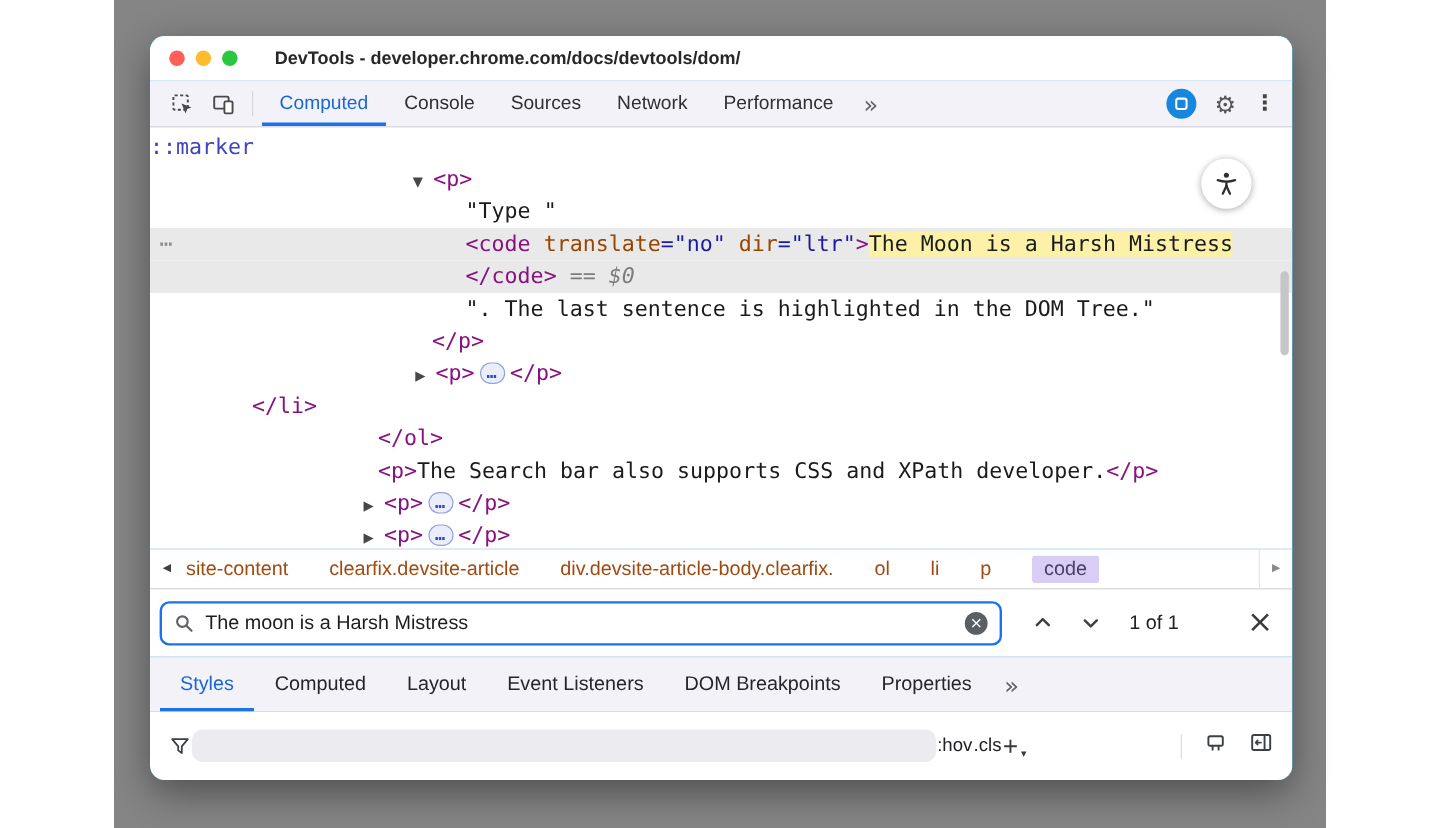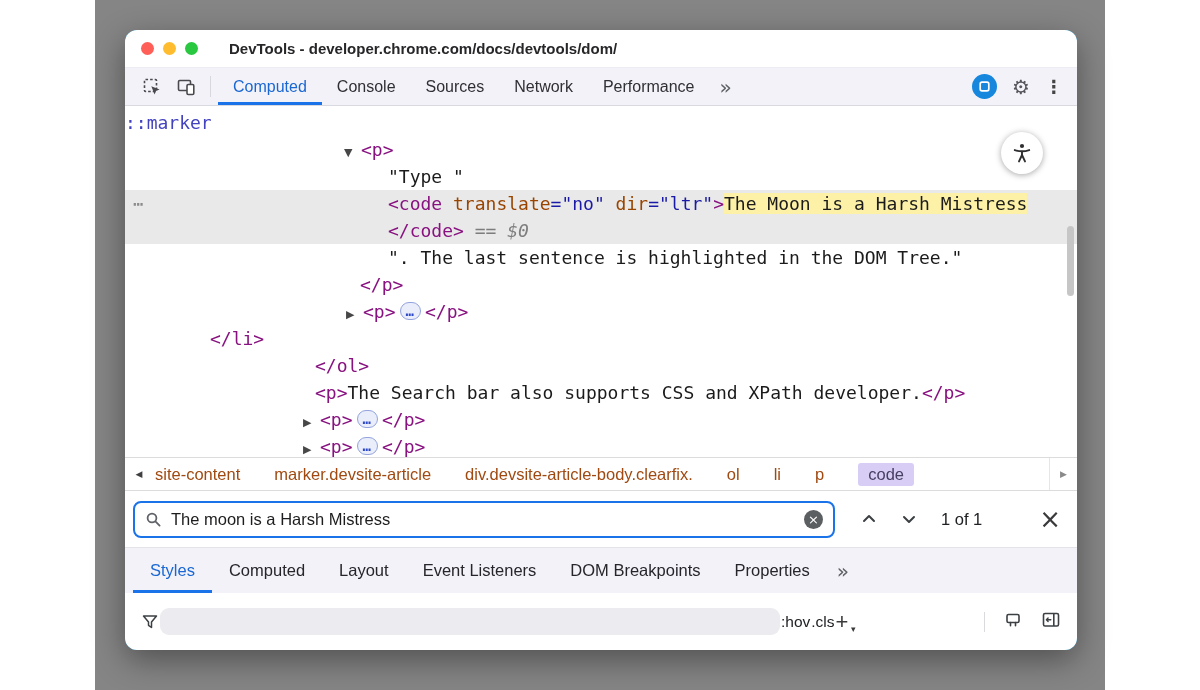--- a/index.html
+++ b/index.html
@@ -149,21 +149,21 @@
         <path d="M12 14 L15 20.4"></path>
       </svg>
     </div>
     <div class="v-scroll"></div>
   </div>
 
   <div class="crumb-bar">
     <span class="crumb-nav glyph">◀</span>
     <div class="crumbs">
         <span class="crumb">site-content</span>
-        <span class="crumb">marker.devsite-article</span>
+        <span class="crumb">clearfix.devsite-article</span>
         <span class="crumb">div.devsite-article-body.clearfix.</span>
         <span class="crumb">ol</span>
         <span class="crumb">li</span>
         <span class="crumb">p</span>
         <span class="crumb selected">code</span>
       </div>
     <span class="crumb-nav right glyph">▶</span>
   </div>
 
   <div class="search-row">

